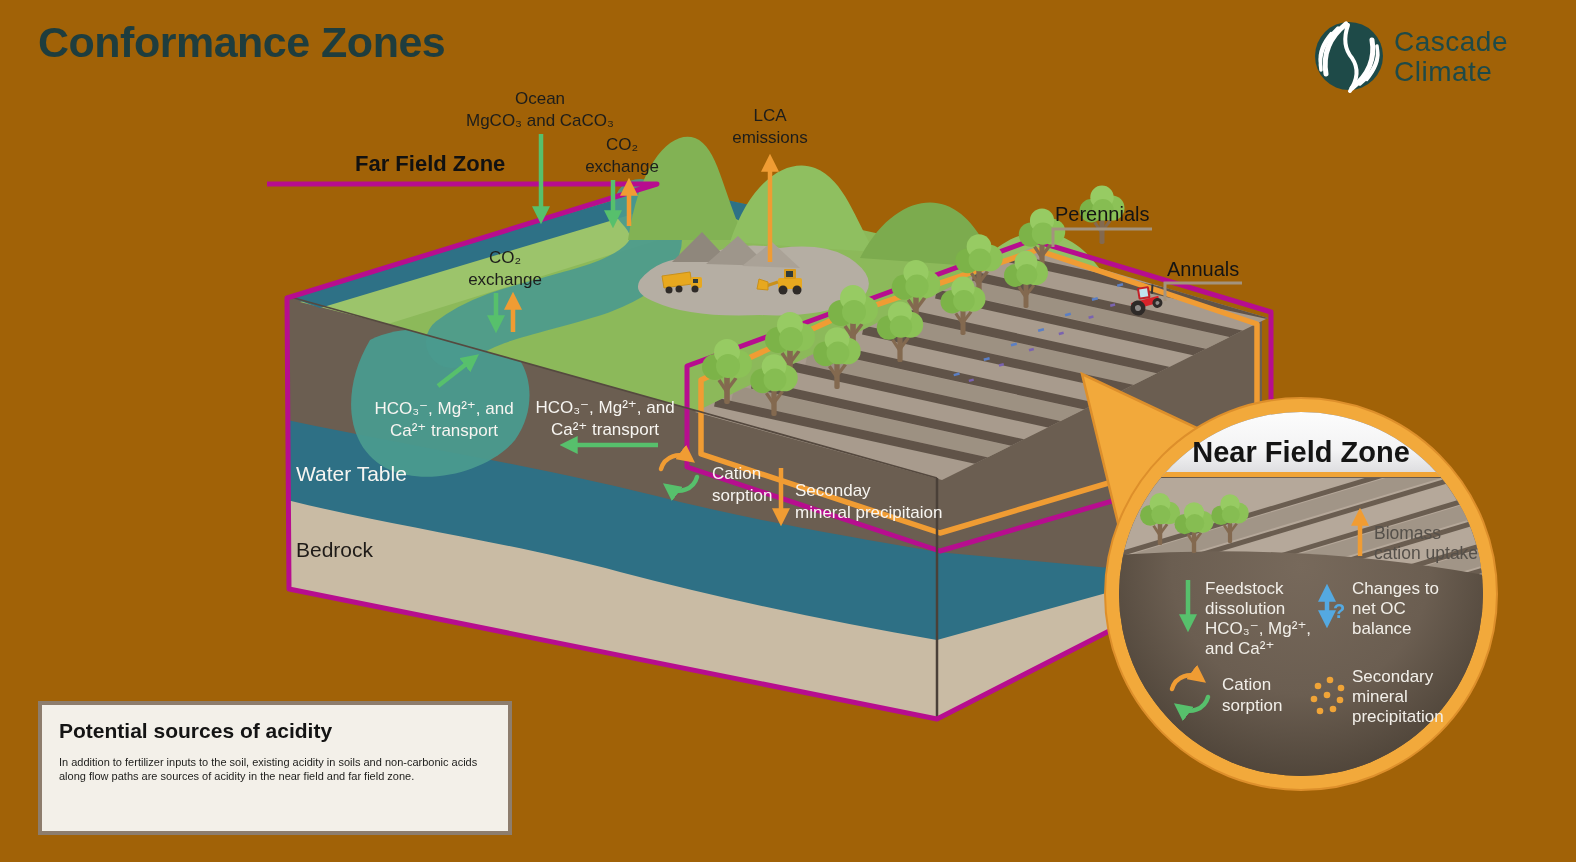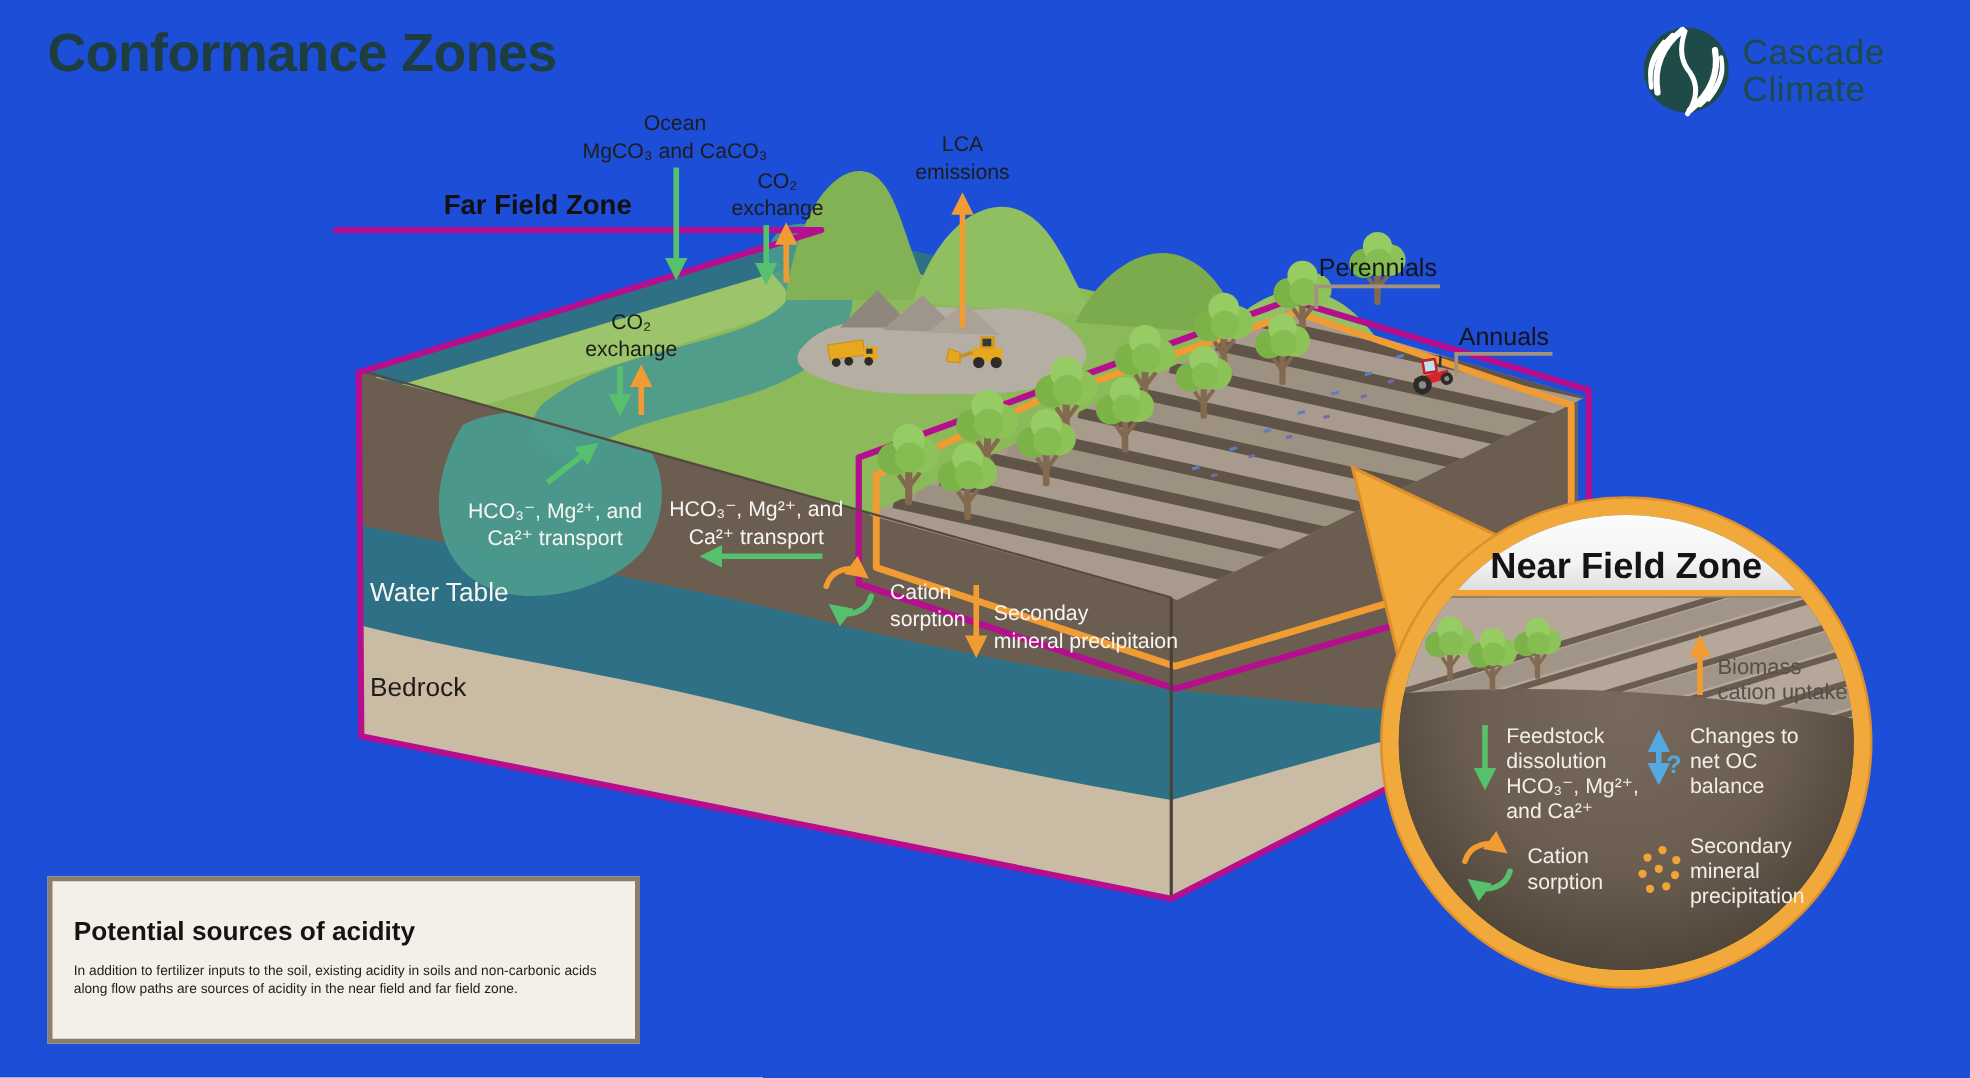--- a/index.html
+++ b/index.html
@@ -1,32 +1,32 @@
 <!DOCTYPE html>
 <html><head>
 <meta charset="utf-8">
 <style>
   html,body{margin:0;padding:0;background:#fff;}
-  .stage{position:relative;width:1576px;height:862px;background:#1d4ed8;overflow:hidden;
+  .stage{position:relative;width:1576px;height:862px;background:#a16207;overflow:hidden;
          font-family:"Liberation Sans","DejaVu Sans",sans-serif;}
   svg{position:absolute;left:0;top:0;}
   svg text{font-family:"Liberation Sans","DejaVu Sans",sans-serif;}
   .title{font-size:43px;font-weight:bold;fill:#1e3d3e;letter-spacing:-0.5px;}
   .logotxt{font-size:28px;fill:#1e4a48;letter-spacing:0.5px;}
   .lbl{font-size:17px;fill:#1d1d1b;}
   .lblw{font-size:17px;fill:#f7f5f1;}
   .seclbl{font-size:20px;fill:#141414;}
   .ffz{font-size:22px;font-weight:bold;fill:#111;}
   .institle{font-size:29px;font-weight:bold;fill:#141414;}
   .insw{font-size:17px;fill:#f2efe9;}
   .insd{font-size:17.5px;fill:#55504a;}
   .q{font-size:20px;font-weight:bold;fill:#54a9e1;}
   .acid-box{position:absolute;left:38px;top:701px;width:474px;height:134px;box-sizing:border-box;
             background:#f3f0e9;border:4px solid #8d7d6d;padding:14px 17px;}
-  .acid-head{font-size:21px;font-weight:bold;color:#141414;margin-top:15px;}
+  .acid-head{font-size:21px;font-weight:bold;color:#141414;}
   .acid-body{font-size:11px;line-height:1.27;color:#1d1d1b;margin-top:13px;}
 </style>
 </head>
 <body>
 
 <div class="stage">
 <svg width="1576" height="862" viewBox="0 0 1576 862">
   <defs>
     <marker id="mg" viewBox="0 0 10 10" refX="6.5" refY="5" markerWidth="4" markerHeight="4" orient="auto-start-reverse">
           <path d="M0,0 L10,5 L0,10 z" fill="#57c06c"></path>

